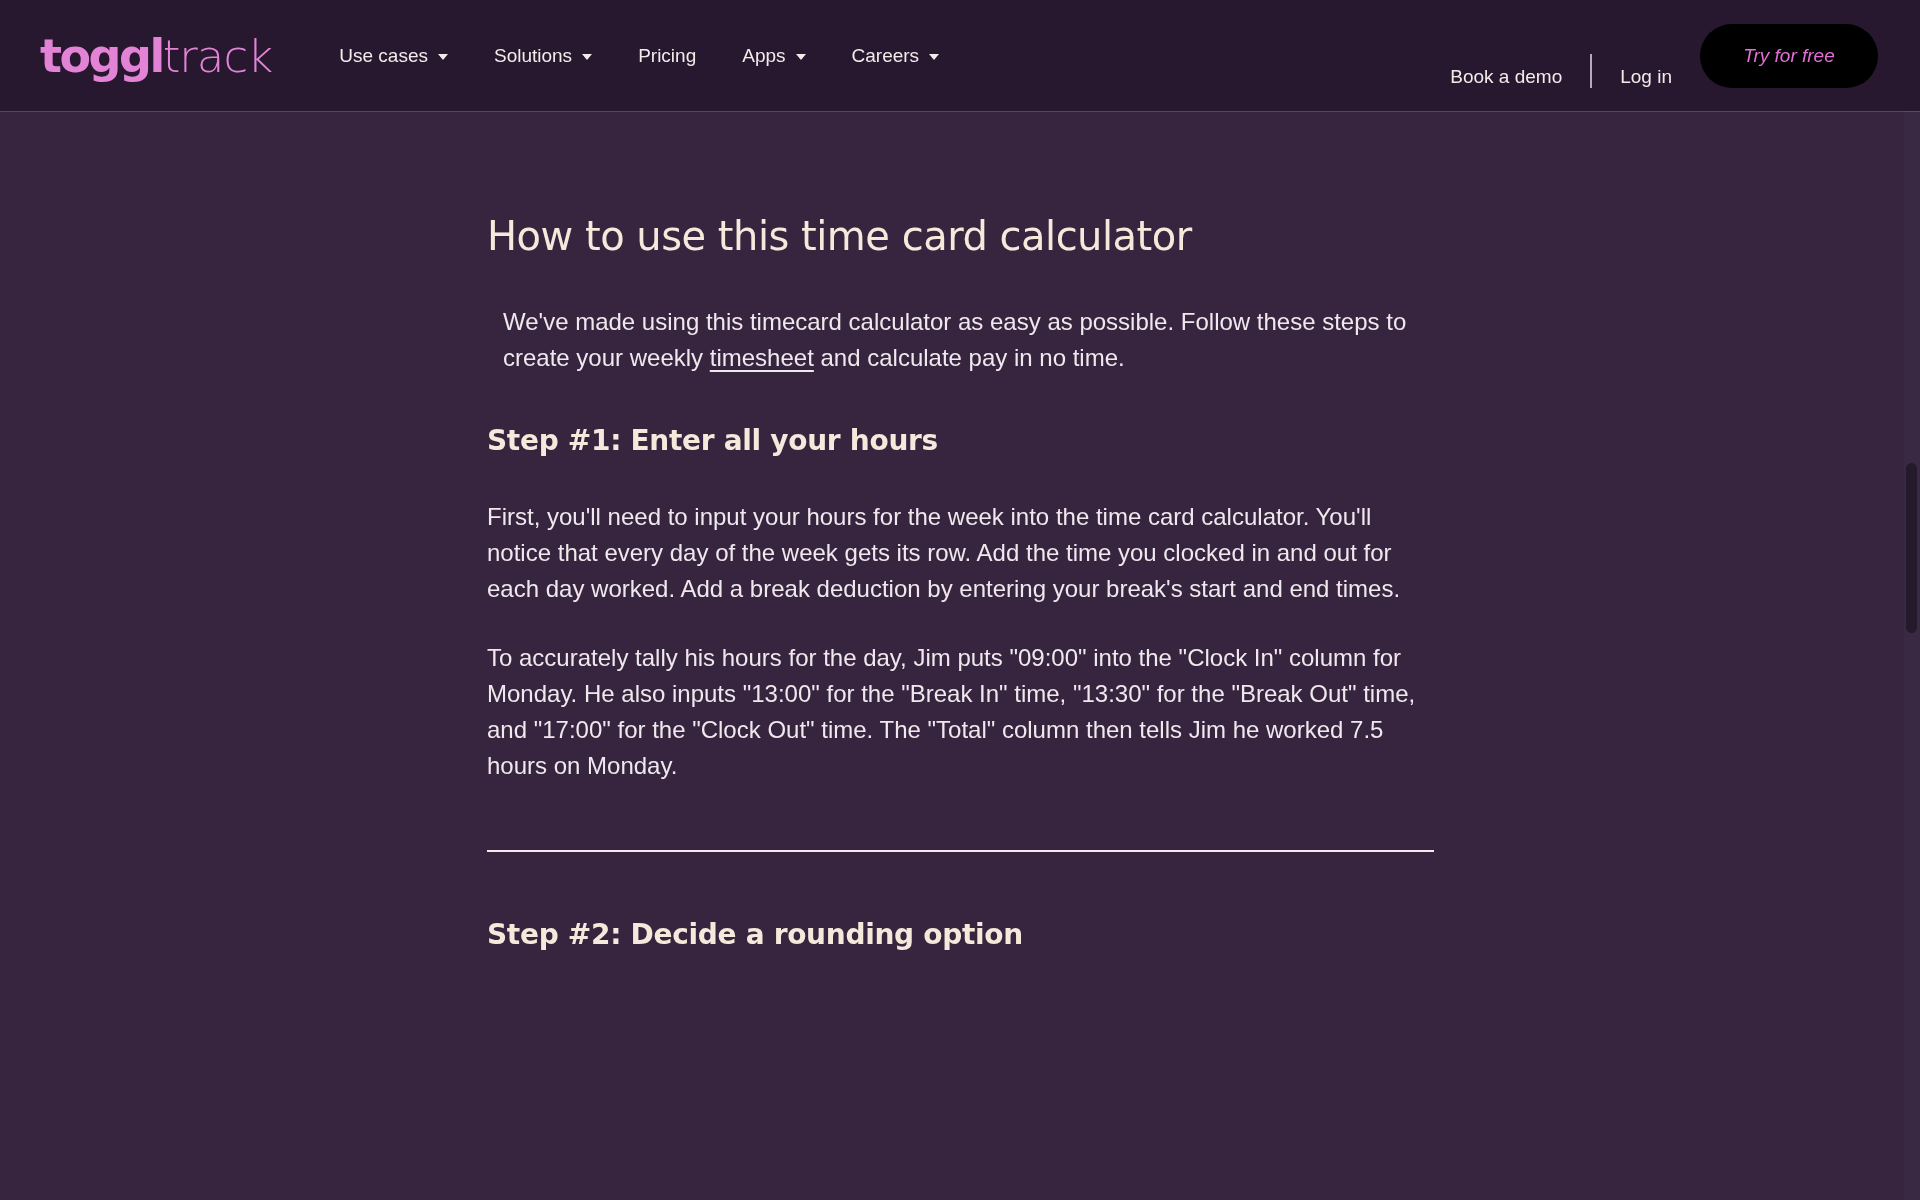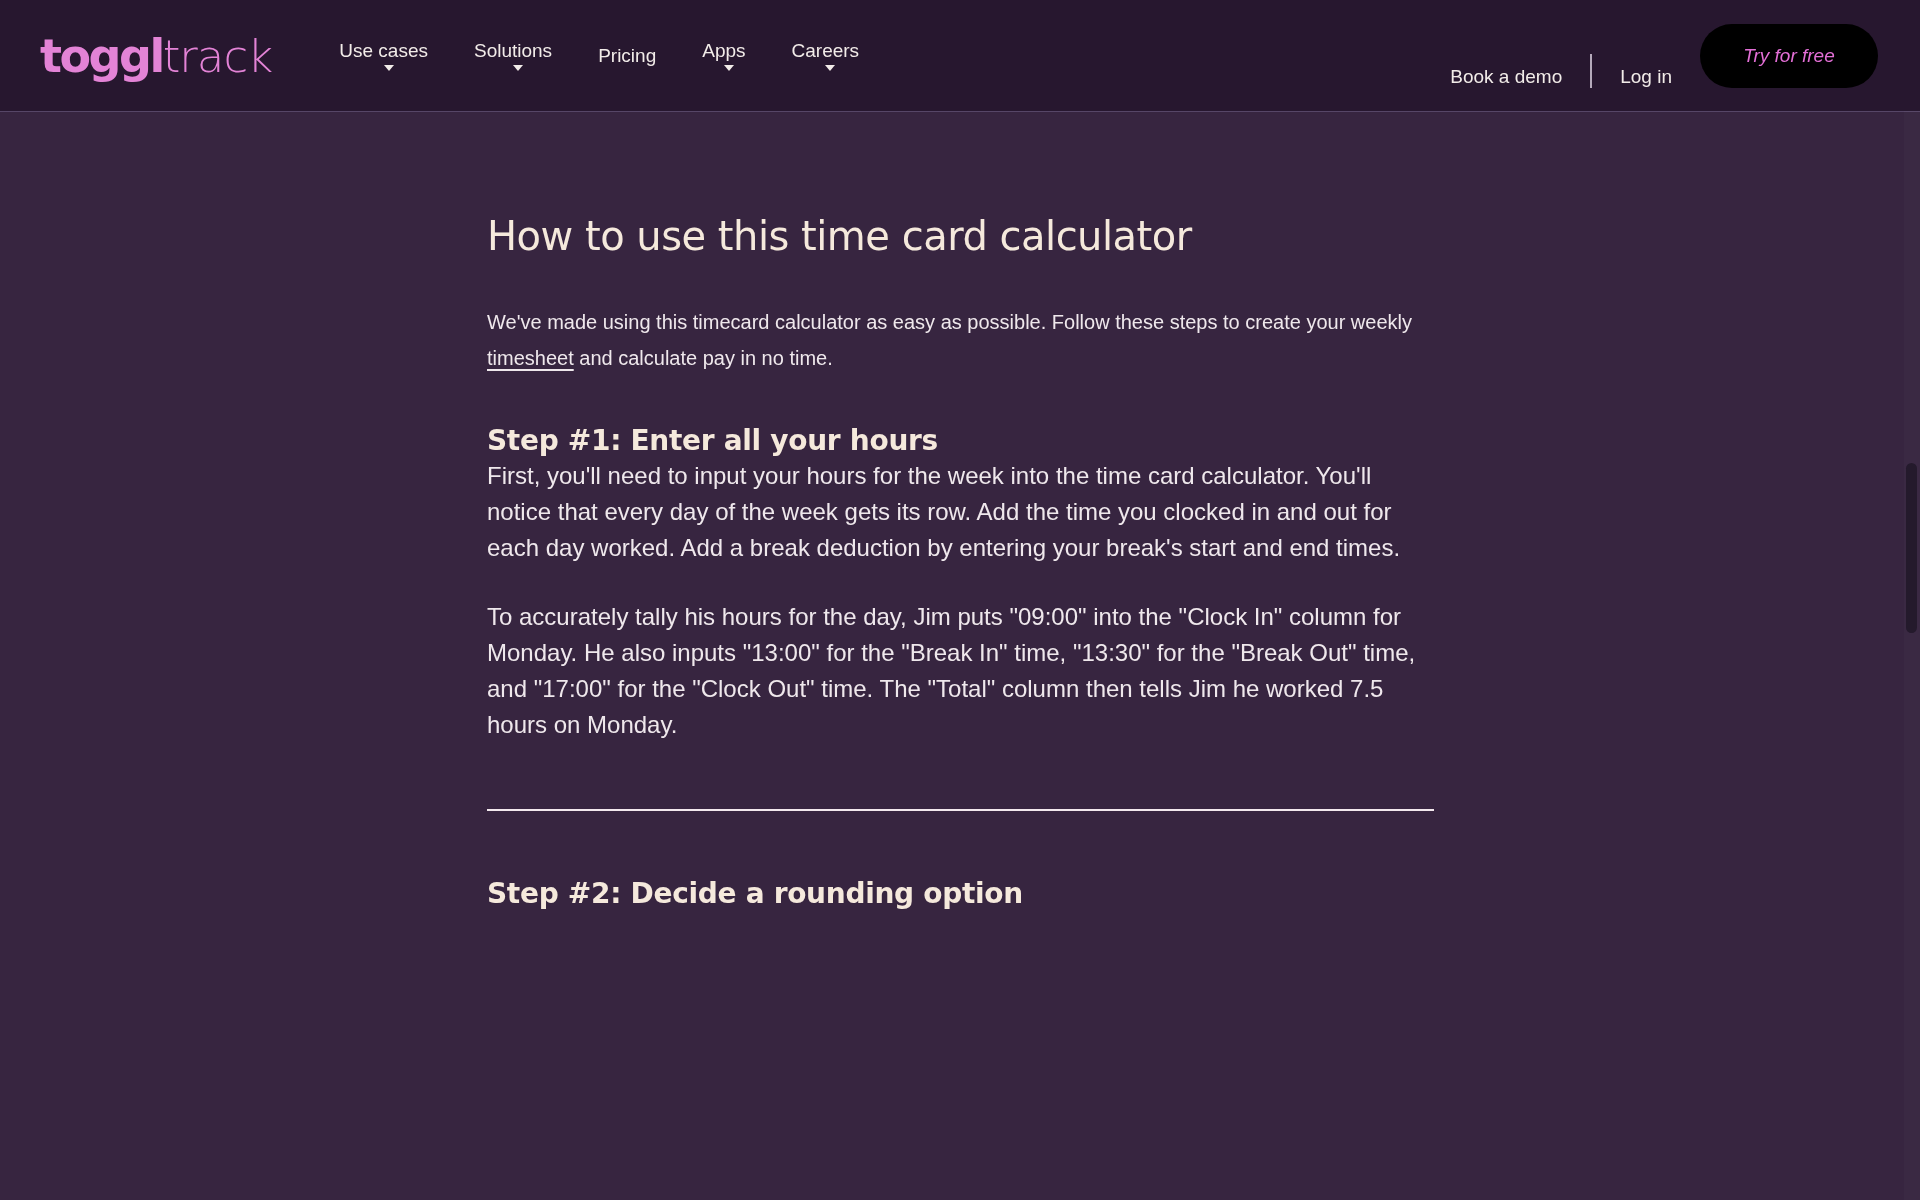--- a/index.html
+++ b/index.html
@@ -35,21 +35,20 @@
     color:#e383d6;
   }
   .nav { display:flex; align-items:center; margin-left:44px; }
   .nav-item {
     display:flex; align-items:center;
     font-size:19px;
     color:#f2ece9;
     padding:10px 23px;
     cursor:pointer;
     white-space:nowrap;
-    flex-direction:column;
   }
   .caret {
     display:inline-block;
     width:0; height:0;
     border-left:5px solid transparent;
     border-right:5px solid transparent;
     border-top:6px solid #f2ece9;
     margin-left:10px;
     margin-top:3px;
   }
@@ -77,40 +76,42 @@
   h1.page-title {
     font-family:"DejaVu Sans", sans-serif;
     font-size:40px;
     font-weight:400;
     letter-spacing:-0.5px;
     line-height:48px;
     color:#f5e9dc;
   }
   .intro {
     margin-top:44px;
-    font-size:20px;
+    font-size:24px;
     line-height:36px;
     color:#efe8ec;
+    margin-left:16px;
   }
   .inline-link {
     color:#efe8ec;
     text-decoration:underline;
     text-underline-offset:4px;
     cursor:pointer;
   }
   h2.step-title {
     margin-top:48px;
     font-family:"DejaVu Sans", sans-serif;
     font-size:28px;
     font-weight:700;
     letter-spacing:-0.3px;
     line-height:34px;
     color:#f5e9dc;
   }
   .para {
+    margin-top:41px;
     font-size:24px;
     line-height:36px;
     color:#efe8ec;
   }
   .para + .para { margin-top:33px; }
   .divider {
     margin-top:66px;
     width:947px;
     border:none;
     border-top:2px solid #f3e9ee;

